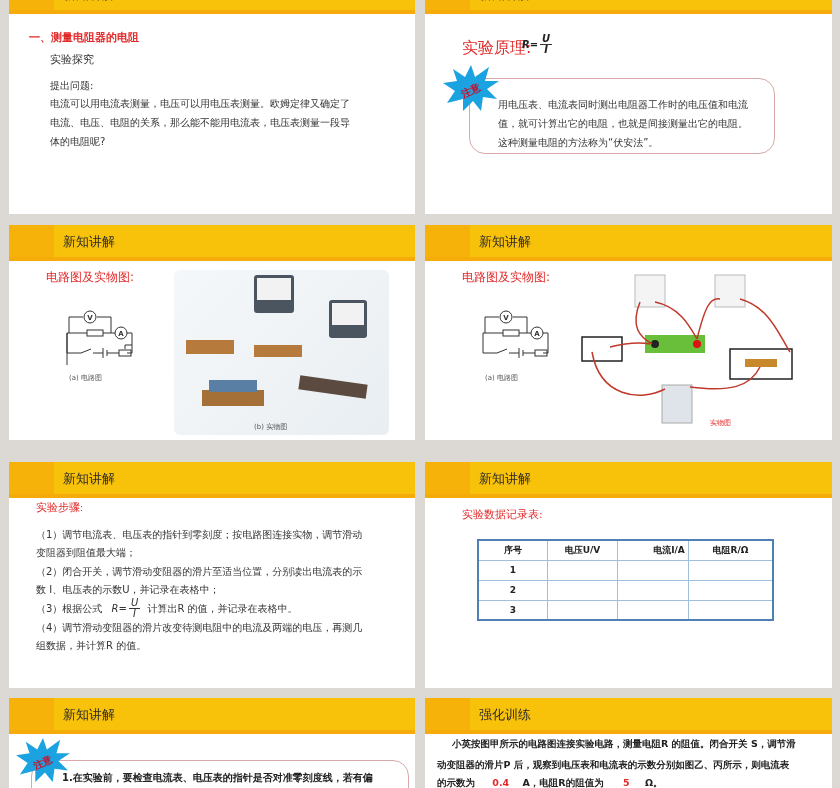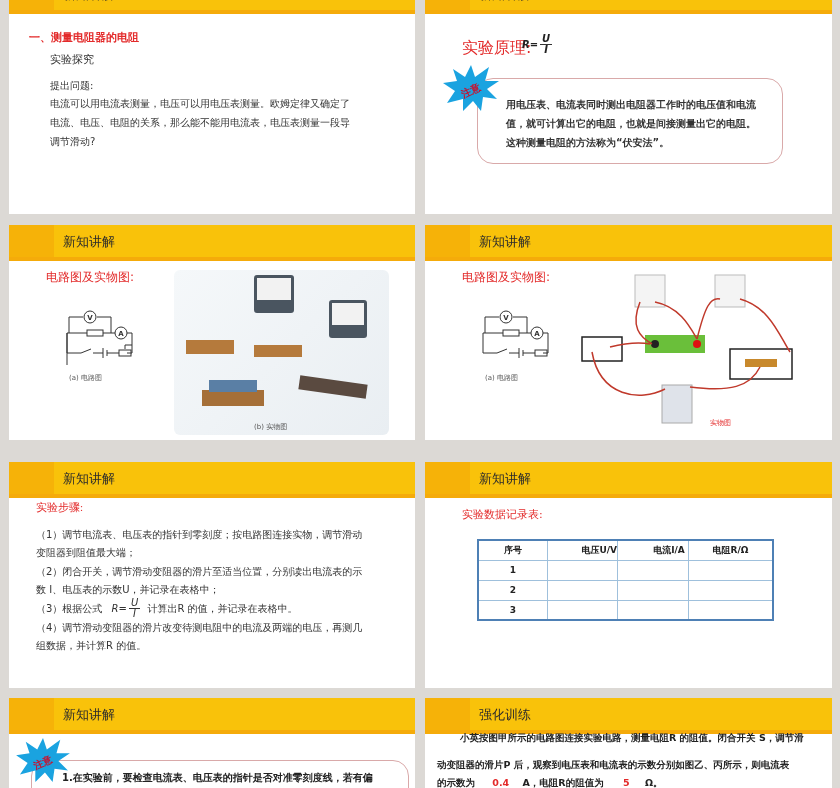--- a/index.html
+++ b/index.html
@@ -25,36 +25,36 @@
 <div class="slide" style="left:9px;top:-22px;width:406px;height:236px;">
   <div class="hdr">
       <div class="tab"></div>
       <div class="title">新知讲解</div>
     </div>
   <div class="abs red" style="left:20px;top:52px;font-size:11px;font-weight:bold;">一、测量电阻器的电阻</div>
   <div class="abs" style="left:41px;top:74px;font-size:11px;color:#333;">实验探究</div>
   <div class="abs red txt" style="left:41px;top:98px;">提出问题:</div>
   <div class="abs red txt" style="left:41px;top:116px;">电流可以用电流表测量，电压可以用电压表测量。欧姆定律又确定了</div>
   <div class="abs red txt" style="left:41px;top:135px;">电流、电压、电阻的关系，那么能不能用电流表，电压表测量一段导</div>
-  <div class="abs red txt" style="left:41px;top:154px;">调节滑动?</div>
+  <div class="abs red txt" style="left:41px;top:154px;">体的电阻呢?</div>
 </div>
 
 <div class="slide" style="left:425px;top:-22px;width:407px;height:236px;">
   <div class="hdr">
       <div class="tab"></div>
       <div class="title">新知讲解</div>
     </div>
   <div class="abs red" style="left:37px;top:60px;font-size:16px;">实验原理:</div>
   <div class="abs" style="left:97px;top:56px;font-size:10px;font-style:italic;font-weight:bold;color:#222;">
     <span>R=</span><span class="frac">
         <span>U</span>
         <span>I</span>
       </span>
   </div>
-  <div class="note-box" style="left:52px;top:100px;width:306px;height:86px;font-weight:bold;">
+  <div class="note-box" style="left:44px;top:100px;width:306px;height:76px;">
     <div class="abs txt" style="left:28px;top:16px;">用电压表、电流表同时测出电阻器工作时的电压值和电流</div>
     <div class="abs txt" style="left:28px;top:35px;">值，就可计算出它的电阻，也就是间接测量出它的电阻。</div>
     <div class="abs txt" style="left:28px;top:54px;">这种测量电阻的方法称为“伏安法”。</div>
   </div>
   <svg class="burst" style="left:16px;top:85px;" width="60" height="50" viewBox="0 0 60 50">
     <polygon points="30,2 34,14 48,4 44,18 58,18 46,26 56,36 42,34 40,48 32,38 22,48 22,36 6,40 14,28 2,20 16,18 12,6 24,14" fill="#1aa3e0"></polygon>
     <text x="30" y="31" font-size="10" fill="#c8102e" font-weight="bold" text-anchor="middle" transform="rotate(-25 30 28)">注意</text>
   </svg>
 </div>
 
@@ -165,21 +165,21 @@
 <div class="slide" style="left:425px;top:462px;width:407px;height:226px;">
   <div class="hdr">
       <div class="tab"></div>
       <div class="title">新知讲解</div>
     </div>
   <div class="abs red" style="left:37px;top:45px;font-size:11px;">实验数据记录表:</div>
   <table class="rec" style="left:52px;top:77px;width:297px;">
     <tbody>
         <tr>
       <th style="width:74px;">序号</th>
-      <th style="width:74px;text-align:right;">电压U/V</th>
+      <th style="width:74px;">电压U/V</th>
       <th style="width:73px;padding-left:32px;">电流I/A</th>
       <th style="width:90px;">电阻R/Ω</th>
     </tr>
     <tr>
           <td>1</td>
           <td></td>
           <td></td>
           <td></td>
         </tr>
     <tr>
@@ -210,21 +210,21 @@
     <polygon points="30,2 34,14 48,4 44,18 58,18 46,26 56,36 42,34 40,48 32,38 22,48 22,36 6,40 14,28 2,20 16,18 12,6 24,14" fill="#1aa3e0"></polygon>
     <text x="30" y="31" font-size="10" fill="#c8102e" font-weight="bold" text-anchor="middle" transform="rotate(-25 30 28)">注意</text>
   </svg>
 </div>
 
 <div class="slide" style="left:425px;top:698px;width:407px;height:100px;">
   <div class="hdr">
       <div class="tab"></div>
       <div class="title">强化训练</div>
     </div>
-  <div class="abs" style="left:27px;top:34px;font-size:9.5px;font-weight:bold;color:#222;margin-left:8px;">小英按图甲所示的电路图连接实验电路，测量电阻R 的阻值。闭合开关 S，调节滑</div>
+  <div class="abs" style="left:27px;top:40px;font-size:9.5px;font-weight:bold;color:#222;">小英按图甲所示的电路图连接实验电路，测量电阻R 的阻值。闭合开关 S，调节滑</div>
   <div class="abs" style="left:12px;top:61px;font-size:9.5px;font-weight:bold;color:#222;">动变阻器的滑片P 后，观察到电压表和电流表的示数分别如图乙、丙所示，则电流表</div>
   <div class="abs" style="left:12px;top:79px;font-size:9.5px;font-weight:bold;color:#222;white-space:nowrap;">
     <span>的示数为</span>
     <span class="red" style="margin:0 10px 0 14px;">0.4</span>
     <span>A，电阻R的阻值为</span>
     <span class="red" style="margin:0 12px 0 16px;">5</span>
     <span>Ω。</span>
   </div>
 </div>
 

